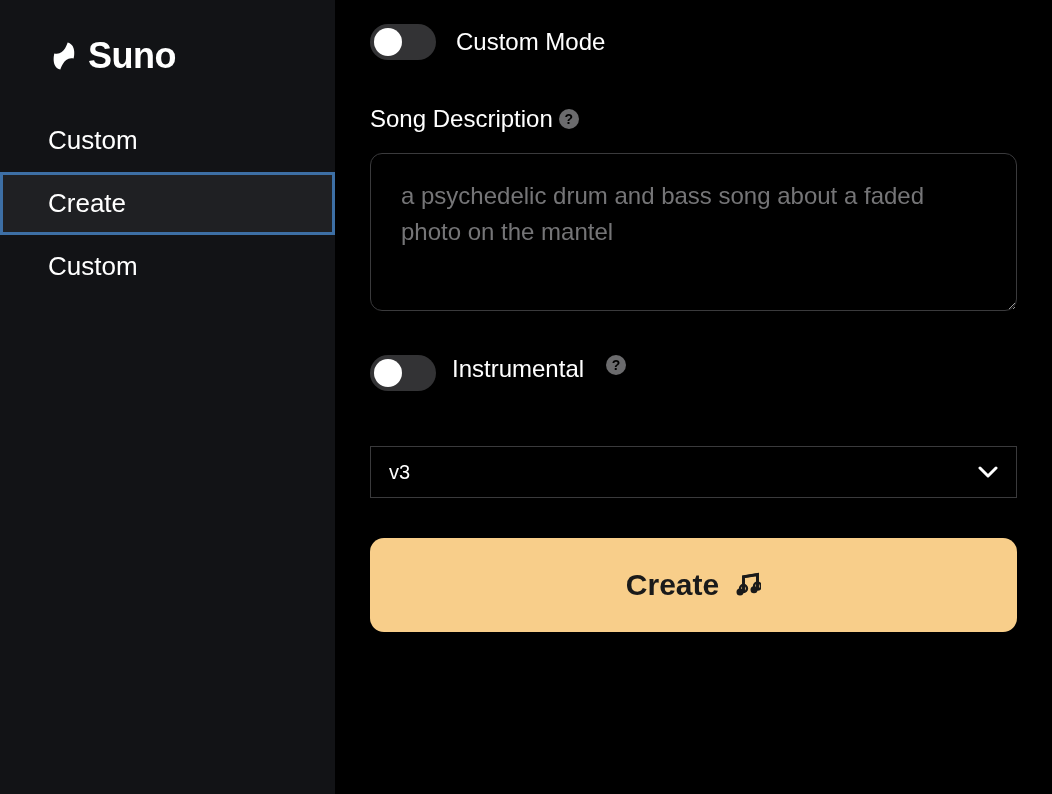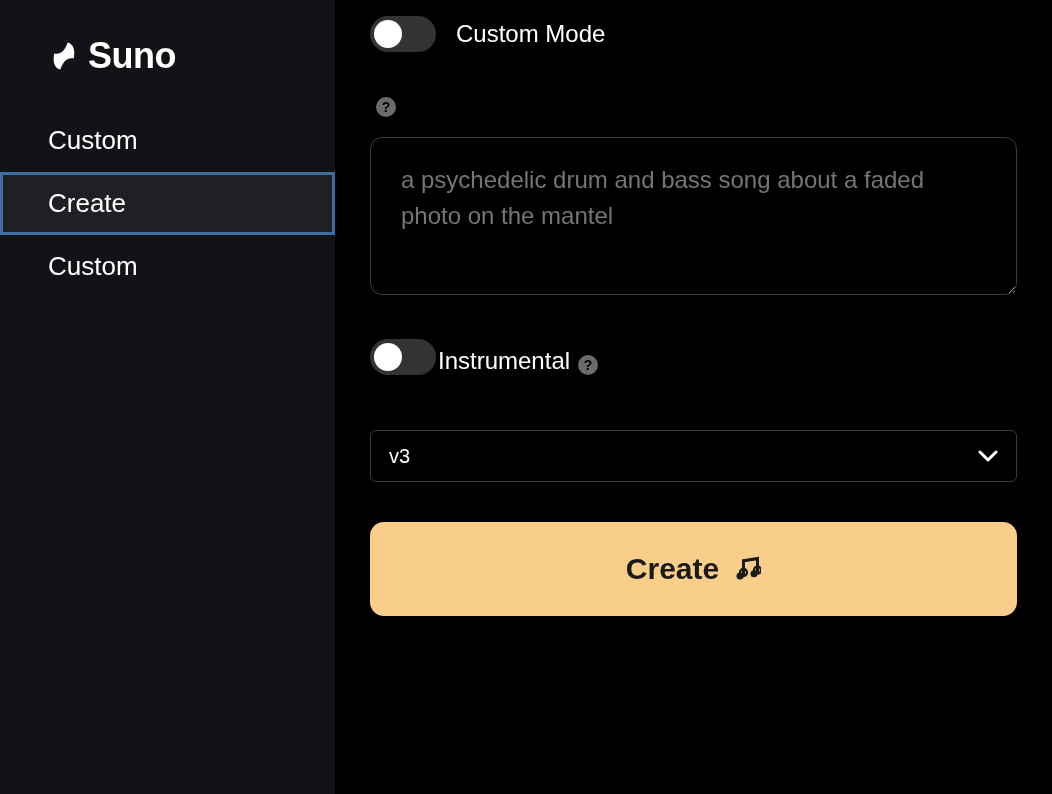--- a/index.html
+++ b/index.html
@@ -50,21 +50,21 @@
       color: #ffffff;
       cursor: pointer;
     }
     .nav-item.active {
       background: #1f2023;
       border: 3px solid #3d6fa5;
       padding: 13px 45px;
     }
     .main {
       flex: 1;
-      padding: 16px 35px;
+      padding: 24px 35px;
     }
     .toggle-row {
       display: flex;
       align-items: center;
       gap: 20px;
       margin-bottom: 45px;
     }
     .toggle {
       width: 66px;
       height: 36px;
@@ -120,32 +120,32 @@
       font-family: inherit;
       resize: vertical;
       outline: none;
       line-height: 1.5;
     }
     .textarea::placeholder {
       color: #757577;
     }
     .instrumental-row {
       display: flex;
-      align-items: flex-end;
-      gap: 2px;
+      align-items: flex-start;
+      gap: 16px;
       margin-top: 40px;
       margin-bottom: 55px;
     }
     .select {
       width: 100%;
       height: 52px;
       padding: 0 18px;
       background: #000000;
       border: 1px solid #3a3a3c;
-      border-radius: 6px;
+      border-radius: 0;
       display: flex;
       align-items: center;
       justify-content: space-between;
       cursor: pointer;
       margin-bottom: 40px;
     }
     .select-value {
       font-size: 20px;
       color: #ffffff;
     }
@@ -194,20 +194,21 @@
 <main class="main">
 
   <div class="toggle-row">
     <div class="toggle">
       <div class="toggle-knob"></div>
     </div>
     <span class="toggle-label">Custom Mode</span>
   </div>
 
   <div class="section-label">
+    <span>Song Description</span>
     <span class="help-icon">?</span>
   </div>
 
   <textarea class="textarea" placeholder="a psychedelic drum and bass song about a faded photo on the mantel" style=""></textarea>
 
   <div class="instrumental-row">
     <div class="toggle">
       <div class="toggle-knob"></div>
     </div>
     <span class="toggle-label">Instrumental</span>

